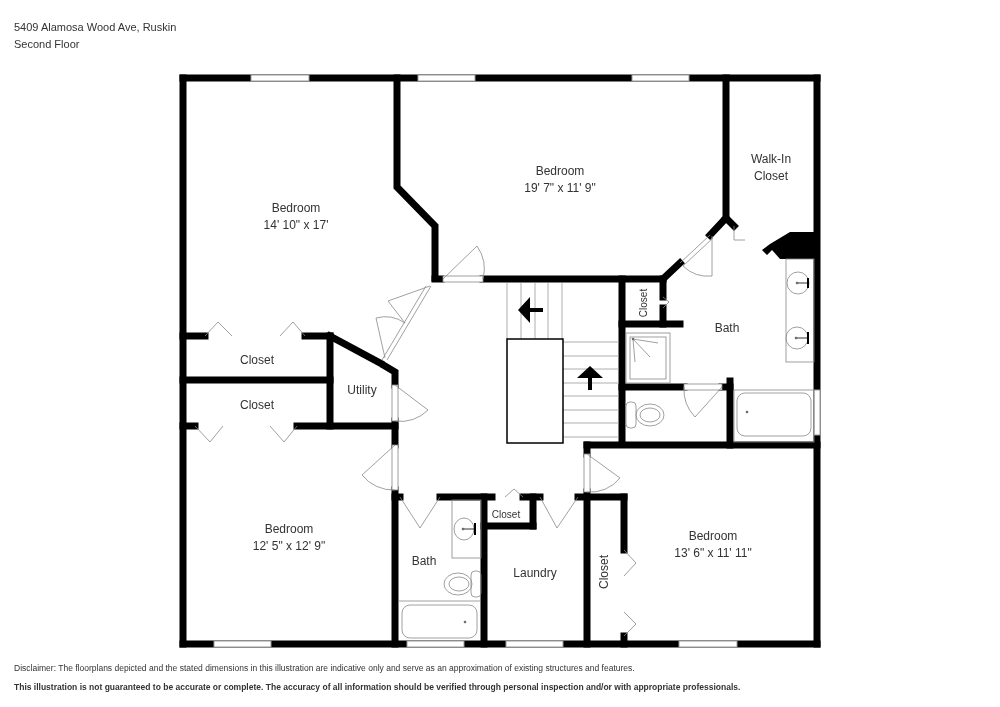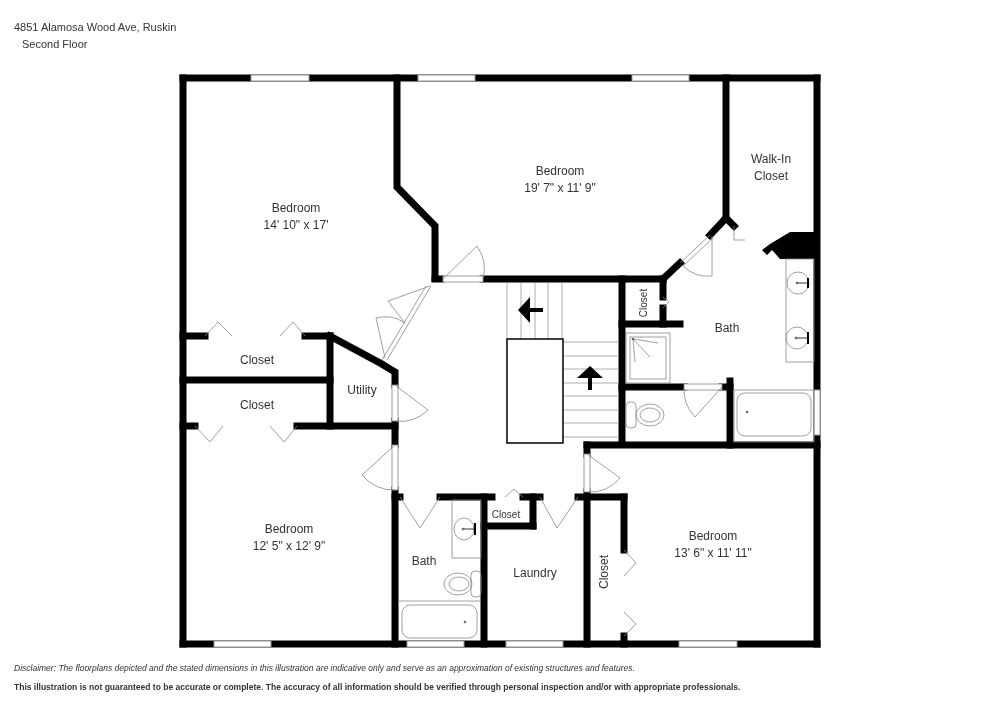--- a/index.html
+++ b/index.html
@@ -7,22 +7,22 @@
          font-family: "Liberation Sans", sans-serif; color: #333; }
   .hdr { position: absolute; left: 14px; font-size: 11px; color: #333; }
   .disc { position: absolute; left: 14px; font-size: 8.5px; color: #333; white-space: nowrap; }
   svg#plan { position: absolute; left: 0; top: 0; }
   .lbl { font-family: "Liberation Sans", sans-serif; font-size: 12px; fill: #333; text-anchor: middle; }
   .lbl-sm { font-family: "Liberation Sans", sans-serif; font-size: 10px; fill: #333; text-anchor: middle; }
 </style>
 </head>
 <body>
 
-<div class="hdr" style="top:21px;">4851 Alamosa Wood Ave, Ruskin</div>
-<div class="hdr" style="top:38px;margin-left:8px;">Second Floor</div>
+<div class="hdr" style="top:21px;">5409 Alamosa Wood Ave, Ruskin</div>
+<div class="hdr" style="top:38px;">Second Floor</div>
 
 <svg id="plan" width="1000" height="707" viewBox="0 0 1000 707" xmlns="http://www.w3.org/2000/svg">
 
   <g stroke="#000" stroke-width="7" fill="none" stroke-linecap="square">
 
     <line x1="183" y1="78" x2="817" y2="78"></line>
     <line x1="183" y1="78" x2="183" y2="644"></line>
     <line x1="817" y1="78" x2="817" y2="644"></line>
     <line x1="183" y1="644" x2="817" y2="644"></line>
 
@@ -249,14 +249,14 @@
     <text class="lbl-sm" x="506" y="518">Closet</text>
     <text class="lbl" x="535" y="577">Laundry</text>
 
     <text class="lbl" transform="translate(608,572) rotate(-90)">Closet</text>
 
     <text class="lbl" x="713" y="540">Bedroom</text>
     <text class="lbl" x="713" y="557">13' 6" x 11' 11"</text>
   </g>
 </svg>
 
-<div class="disc" style="top:663px;font-style:italic;">Disclaimer: The floorplans depicted and the stated dimensions in this illustration are indicative only and serve as an approximation of existing structures and features.</div>
+<div class="disc" style="top:663px;">Disclaimer: The floorplans depicted and the stated dimensions in this illustration are indicative only and serve as an approximation of existing structures and features.</div>
 <div class="disc" style="top:682px;font-weight:bold;">This illustration is not guaranteed to be accurate or complete. The accuracy of all information should be verified through personal inspection and/or with appropriate professionals.</div>
 
 </body></html>

